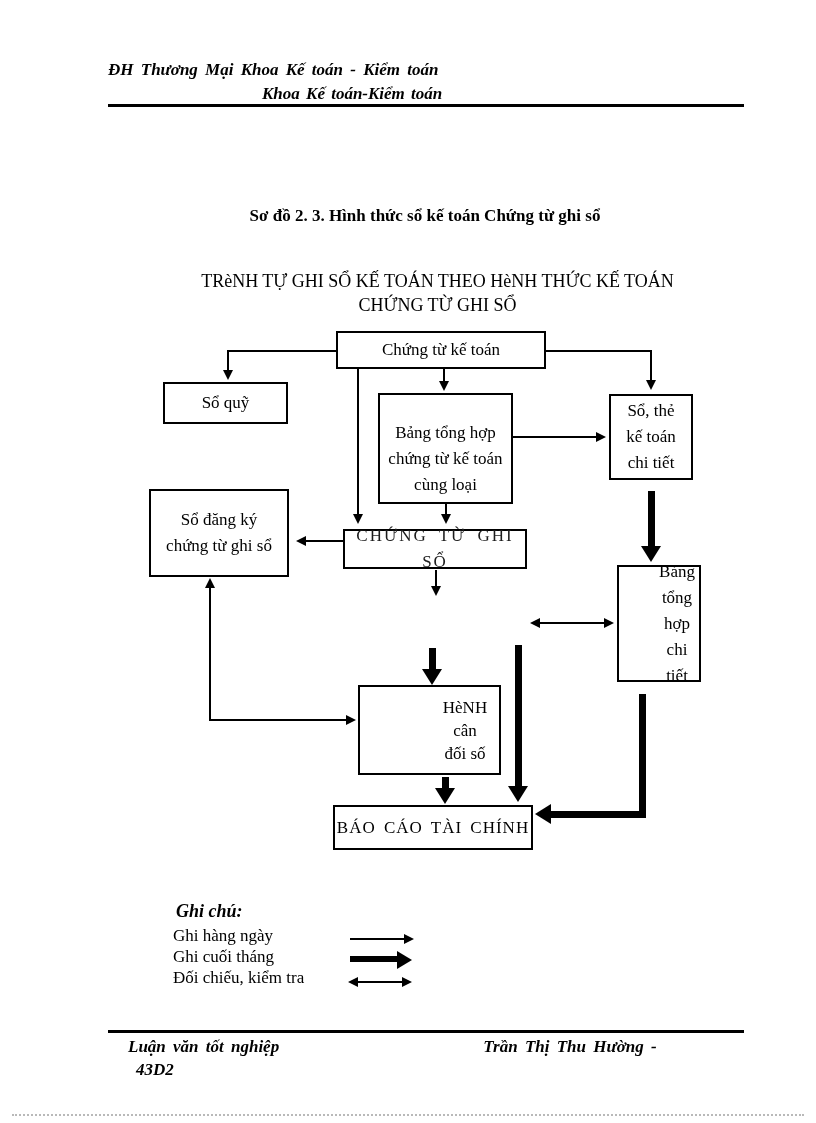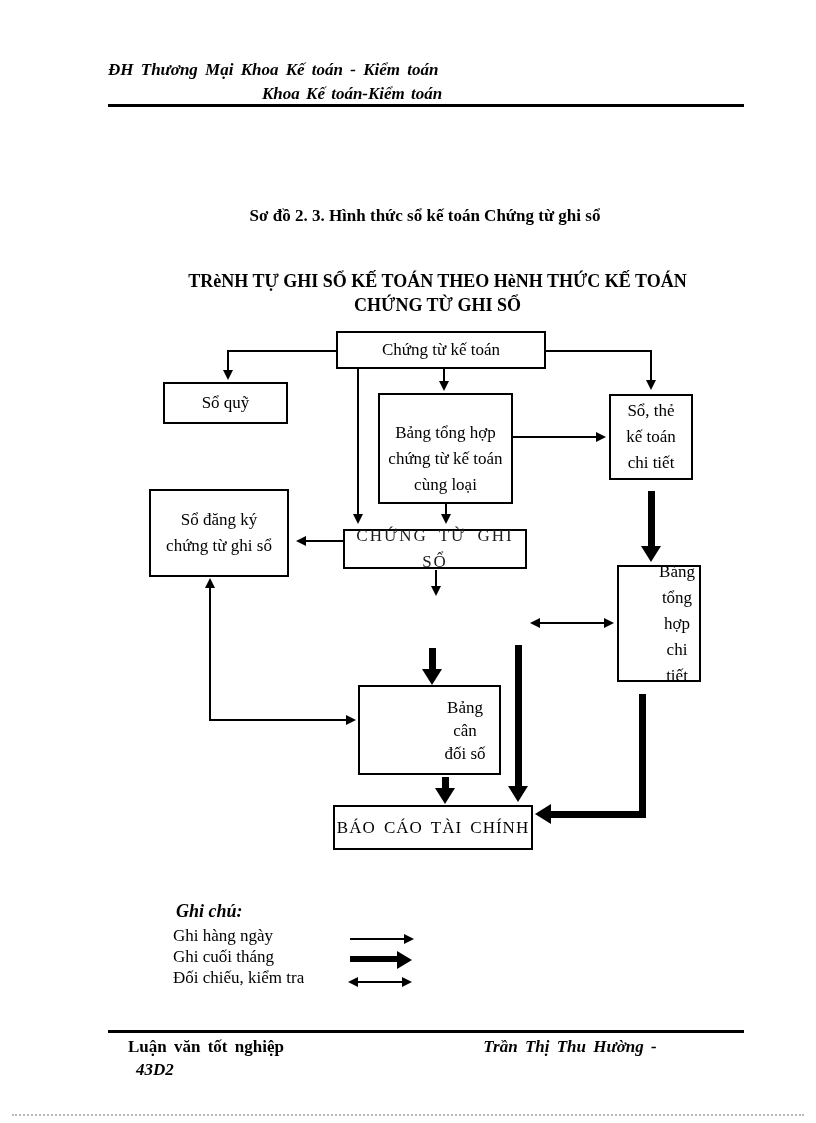--- a/index.html
+++ b/index.html
@@ -12,23 +12,23 @@
     background: #ffffff;
     font-family: "Liberation Serif", "DejaVu Serif", serif;
     color: #000;
     overflow: hidden;
   }
   
   .hdr-line1 { position: absolute; left: 108px; top: 60px; font-size: 17px; font-weight: bold; font-style: italic; word-spacing: 3px; }
   .hdr-line2 { position: absolute; left: 262px; top: 84px; font-size: 17px; font-weight: bold; font-style: italic; word-spacing: 2px; }
   .hdr-rule  { position: absolute; left: 108px; top: 104px; width: 636px; height: 3px; background: #000; }
   .caption   { position: absolute; left: 115px; top: 206px; width: 620px; text-align: center; font-size: 17px; font-weight: bold; }
-  .diag-title { position: absolute; left: 110px; top: 269px; width: 655px; text-align: center; font-size: 18px; font-weight: bold; line-height: 24px; }
+  .diag-title { position: absolute; left: 110px; top: 269px; width: 655px; text-align: center; font-size: 18px; font-weight: normal; line-height: 24px; }
   .ftr-rule  { position: absolute; left: 108px; top: 1030px; width: 636px; height: 3px; background: #000; }
-  .ftr-left1 { position: absolute; left: 128px; top: 1037px; font-size: 17px; font-weight: bold; word-spacing: 3px; text-align: right; }
+  .ftr-left1 { position: absolute; left: 128px; top: 1037px; font-size: 17px; font-weight: bold; font-style: italic; word-spacing: 3px; text-align: right; }
   .ftr-left2 { position: absolute; left: 136px; top: 1060px; font-size: 17px; font-weight: bold; font-style: italic; }
   .ftr-right { position: absolute; left: 400px; top: 1037px; width: 340px; text-align: center; font-size: 17px; font-weight: bold; font-style: italic; word-spacing: 3px; font-family: Liberation Serif, serif; }
   .bottom-dots { position: absolute; left: 12px; top: 1114px; width: 792px; border-top: 2px dotted #b9b9b9; }
   
   .fbox {
     position: absolute;
     border: 2px solid #000;
     background: #fff;
     display: flex;
     align-items: center;
@@ -97,21 +97,21 @@
   <div class="fbox b-so-the">
       <span class="inner">Sổ, thẻ kế toán chi tiết</span>
     </div>
   <div class="fbox b-ctgs">
       <span class="inner">CHỨNG TỪ GHI SỔ</span>
     </div>
   <div class="fbox b-bang-th-chitiet">
       <span class="inner">Bảng tổng hợp chi tiết</span>
     </div>
   <div class="fbox b-bang-can-doi">
-      <span class="inner">Bảng cân đối số</span>
+      <span class="inner">HèNH cân đối số</span>
     </div>
   <div class="fbox b-bao-cao">
       <span class="inner">BÁO CÁO TÀI CHÍNH</span>
     </div>
 
   <div class="ln" style="left:228px; top:350px; width:108px; height:2px;"></div>
   <div class="ln" style="left:227px; top:350px; width:2px; height:22px;"></div>
   <div class="ah ah-d" style="left:223px; top:370px;"></div>
 
   <div class="ln" style="left:443px; top:369px; width:2px; height:14px;"></div>

